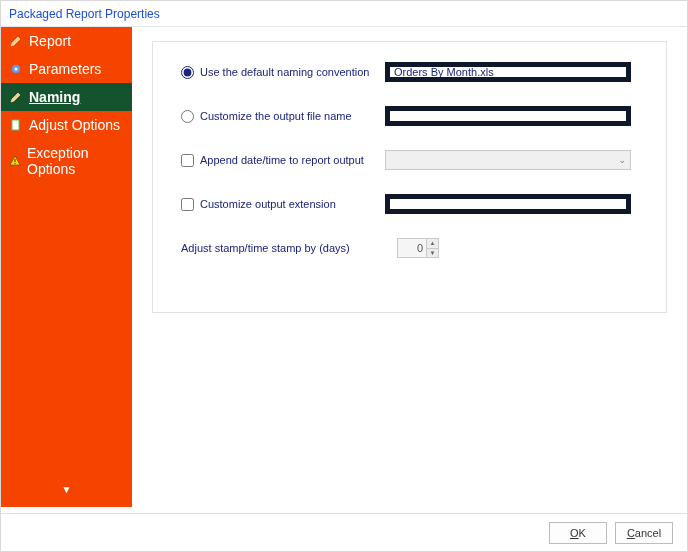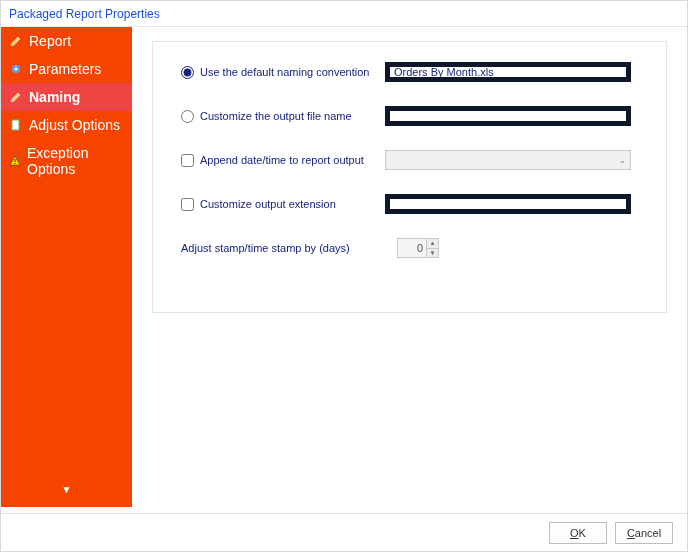--- a/index.html
+++ b/index.html
@@ -47,22 +47,23 @@
   .side-item {
     display: flex;
     align-items: center;
     gap: 6px;
     padding: 6px 8px;
     font-size: 14px;
     cursor: pointer;
   }
   .side-item .icon { width: 14px; height: 14px; display: inline-flex; align-items: center; justify-content: center; }
   .side-item.active {
-    background: #ef4444;
+    background: #14532d;
     font-weight: bold;
+    text-decoration: underline;
   }
   .sidebar-footer {
     display: flex;
     justify-content: center;
     padding: 8px 0 12px;
   }
   .chevron-down {
     color: #fff;
     font-size: 10px;
   }

